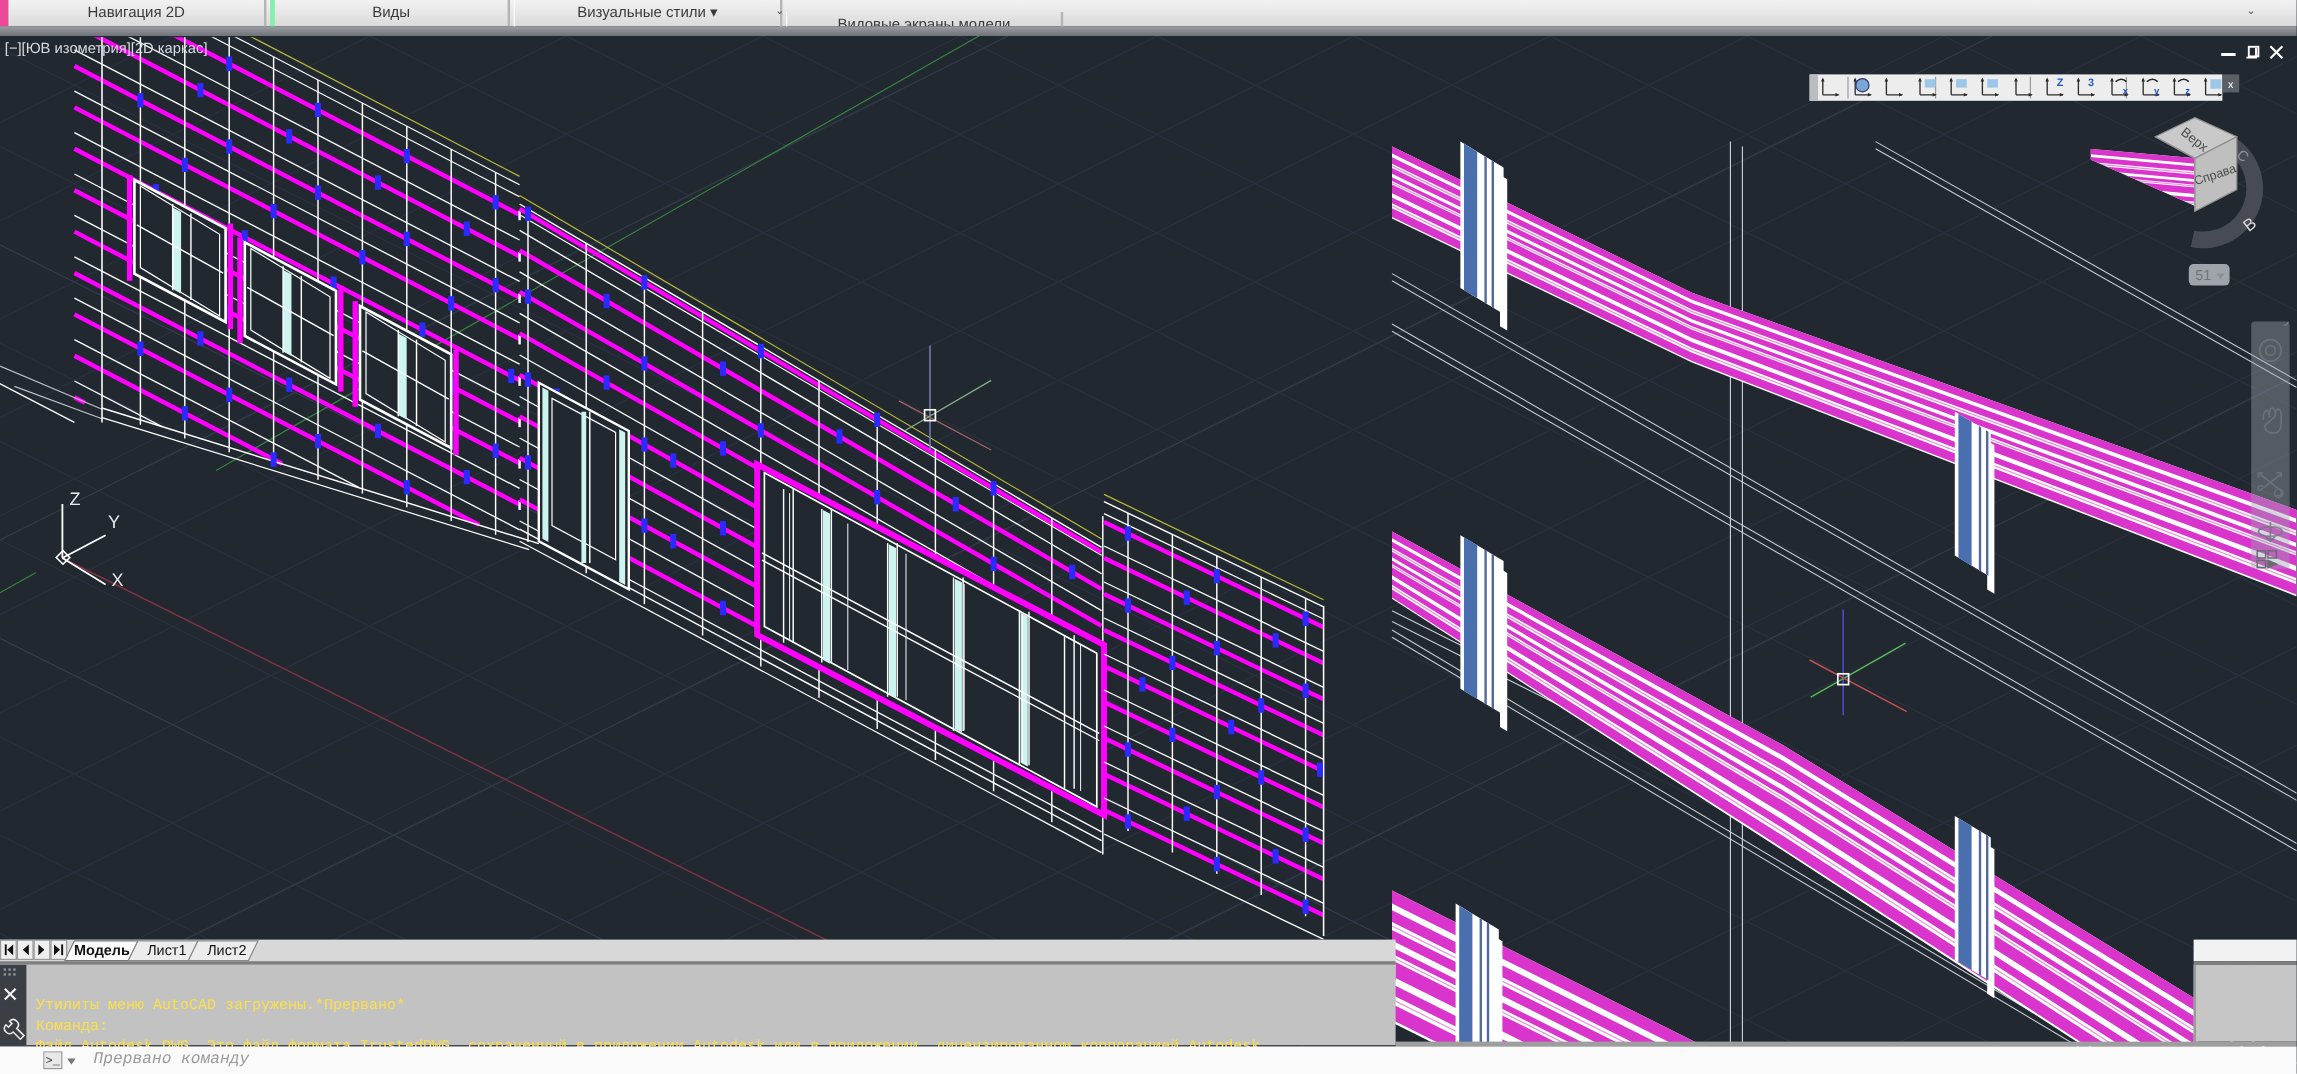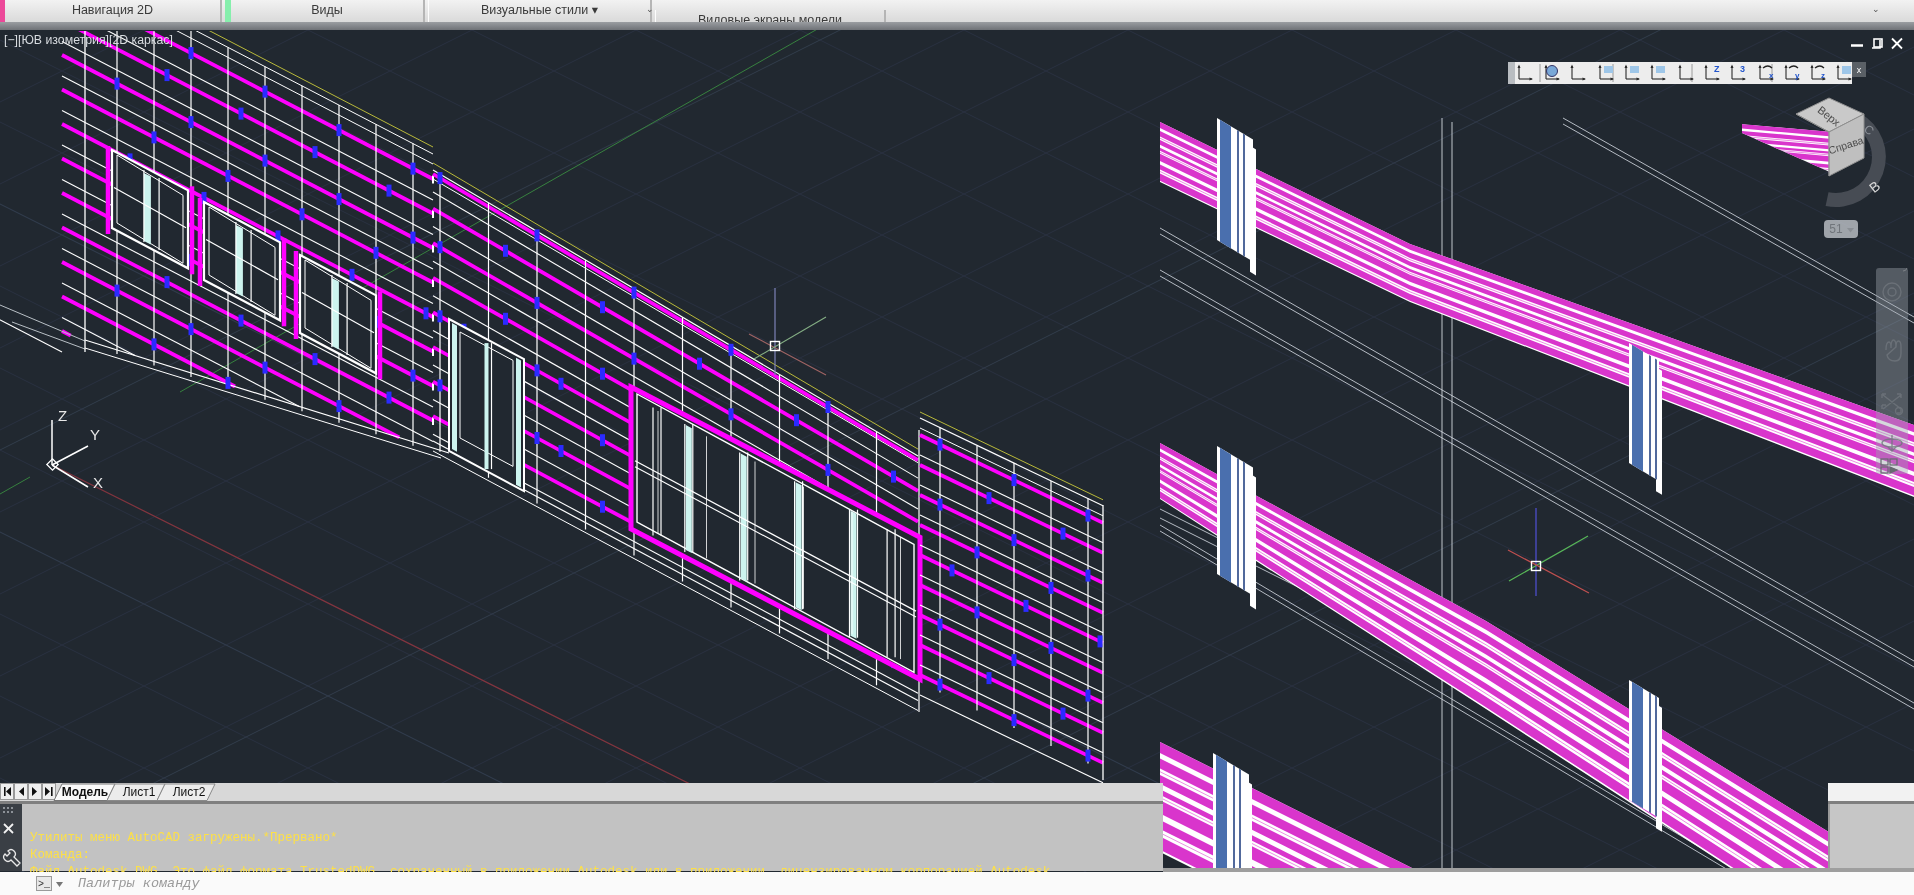--- a/index.html
+++ b/index.html
@@ -2,22 +2,22 @@
 <html><head><meta charset="utf-8"><style>
 * { margin:0; padding:0; box-sizing:border-box; }
 html,body { width:1914px; height:895px; overflow:hidden; background:#212830; font-family:"Liberation Sans",sans-serif; }
 #page { position:relative; width:1914px; height:895px; }
 .abs { position:absolute; }
 </style></head>
 <body>
 <div id="page">
 
 <div class="abs" style="left:0;top:0;width:1914px;height:22px;background:linear-gradient(#f2f2f2,#dadada);"></div>
-<div class="abs" style="left:0px;top:0;width:222px;height:22px;border-right:2px solid #b5b5b5;border-left:5px solid #ec4899;color:#3a3a3a;font-size:12.5px;text-align:center;line-height:21px;">Навигация 2D</div>
-<div class="abs" style="left:225px;top:0;width:200px;height:22px;border-right:2px solid #b5b5b5;border-left:6px solid #86efac;color:#3a3a3a;font-size:12.5px;text-align:center;line-height:21px;">Виды</div>
+<div class="abs" style="left:0px;top:0;width:222px;height:22px;border-right:2px solid #b5b5b5;border-left:7px solid #ec4899;color:#3a3a3a;font-size:12.5px;text-align:center;line-height:21px;">Навигация 2D</div>
+<div class="abs" style="left:225px;top:0;width:200px;height:22px;border-right:2px solid #b5b5b5;border-left:4px solid #86efac;color:#3a3a3a;font-size:12.5px;text-align:center;line-height:21px;">Виды</div>
 <div class="abs" style="left:428px;top:0;width:224px;height:28px;border-right:2px solid #b5b5b5;border-left:1px solid #fdfdfd;color:#3a3a3a;font-size:12.5px;text-align:center;line-height:21px;">Визуальные стили  ▾</div>
 <div class="abs" style="left:655px;top:0;width:231px;height:22px;border-right:2px solid #b5b5b5;border-left:1px solid #fdfdfd;color:#3a3a3a;font-size:12.5px;text-align:center;line-height:21px;margin-top:10px;">Видовые экраны модели</div>
 <div class="abs" style="left:1872px;top:4px;color:#555;font-size:9px;">⌄</div>
 <div class="abs" style="left:646px;top:4px;color:#555;font-size:9px;">⌄</div>
 
 <div class="abs" style="left:0;top:22px;width:1914px;height:8px;background:linear-gradient(#9a9da1,#6f7277);"></div>
 
 <svg class="abs" style="left:0;top:30px;" width="1914" height="865" viewBox="0 30 1914 865">
 <defs>
 <clipPath id="clipL">
@@ -642,14 +642,14 @@
 Команда:
 Файл Autodesk DWG. Это файл формата TrustedDWG, сохраненный в приложении Autodesk или в приложении, лицензированном корпорацией Autodesk.
 Команда:</div>
 
 <div class="abs" style="left:0;top:872px;width:1914px;height:23px;background:#fafafa;"></div>
 <svg class="abs" style="left:36px;top:876px;" width="40" height="16">
 <rect x="0.5" y="0.5" width="15" height="14" fill="#e8e8e8" stroke="#9a9a9a"></rect>
 <text x="2" y="11" font-family="Liberation Mono" font-size="10" fill="#333">&gt;_</text>
 <path d="M20 6 l7 0 l-3.5 5 z" fill="#777"></path>
 </svg>
-<div class="abs" style="left:78px;top:876px;color:#9a9a9a;font-family:'Liberation Mono',monospace;font-size:13.5px;font-style:italic;">Палитры команду</div>
+<div class="abs" style="left:78px;top:876px;color:#9a9a9a;font-family:'Liberation Mono',monospace;font-size:13.5px;font-style:italic;">Прервано команду</div>
 
 </div>
 </body></html>

